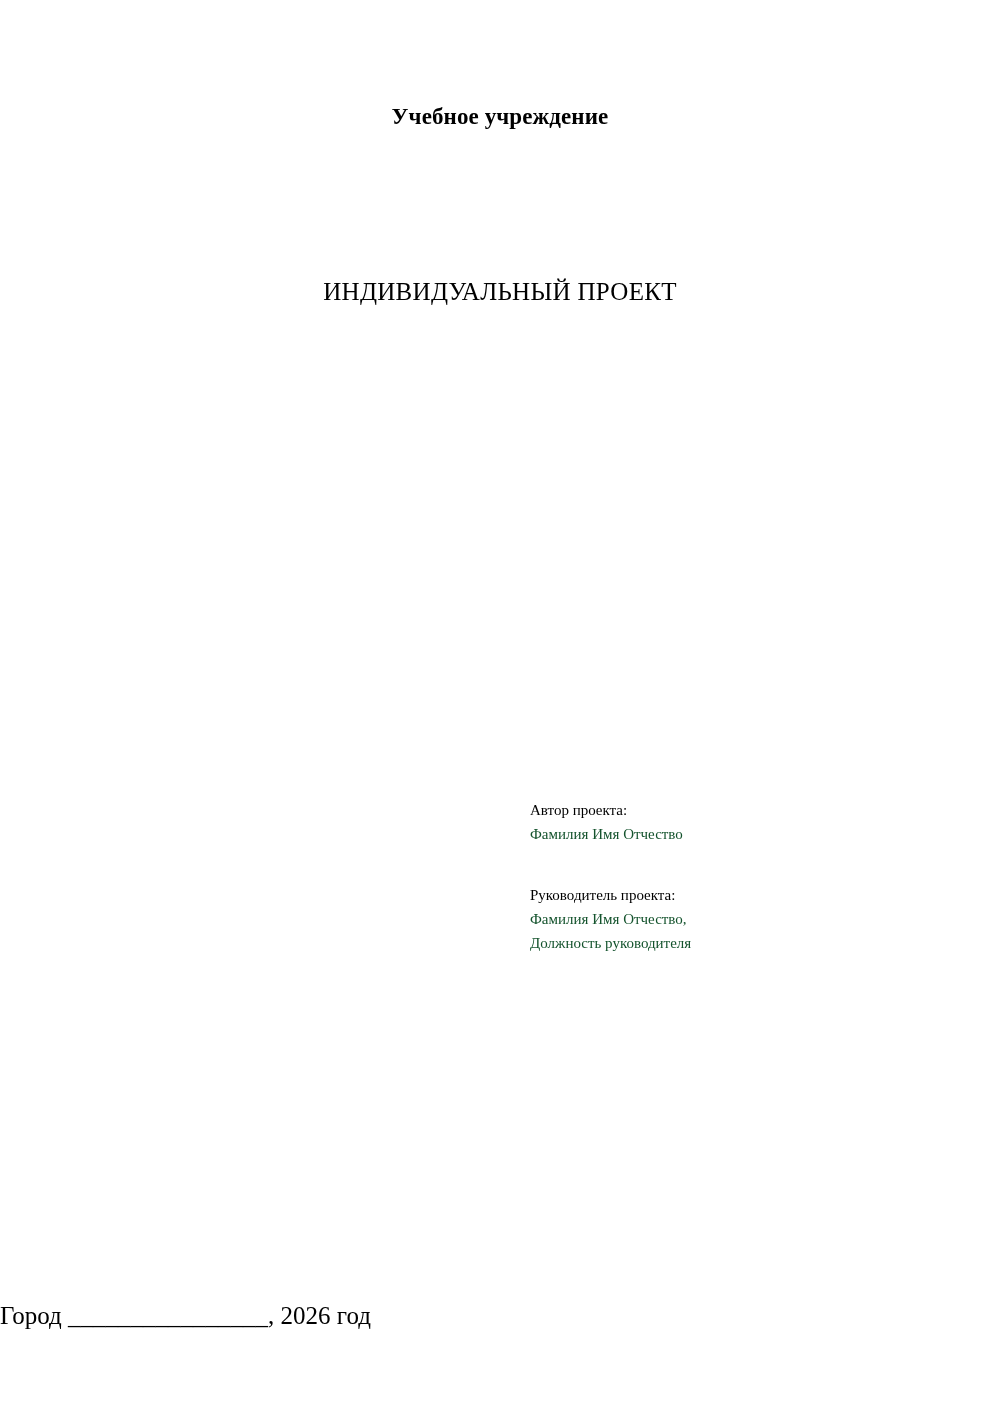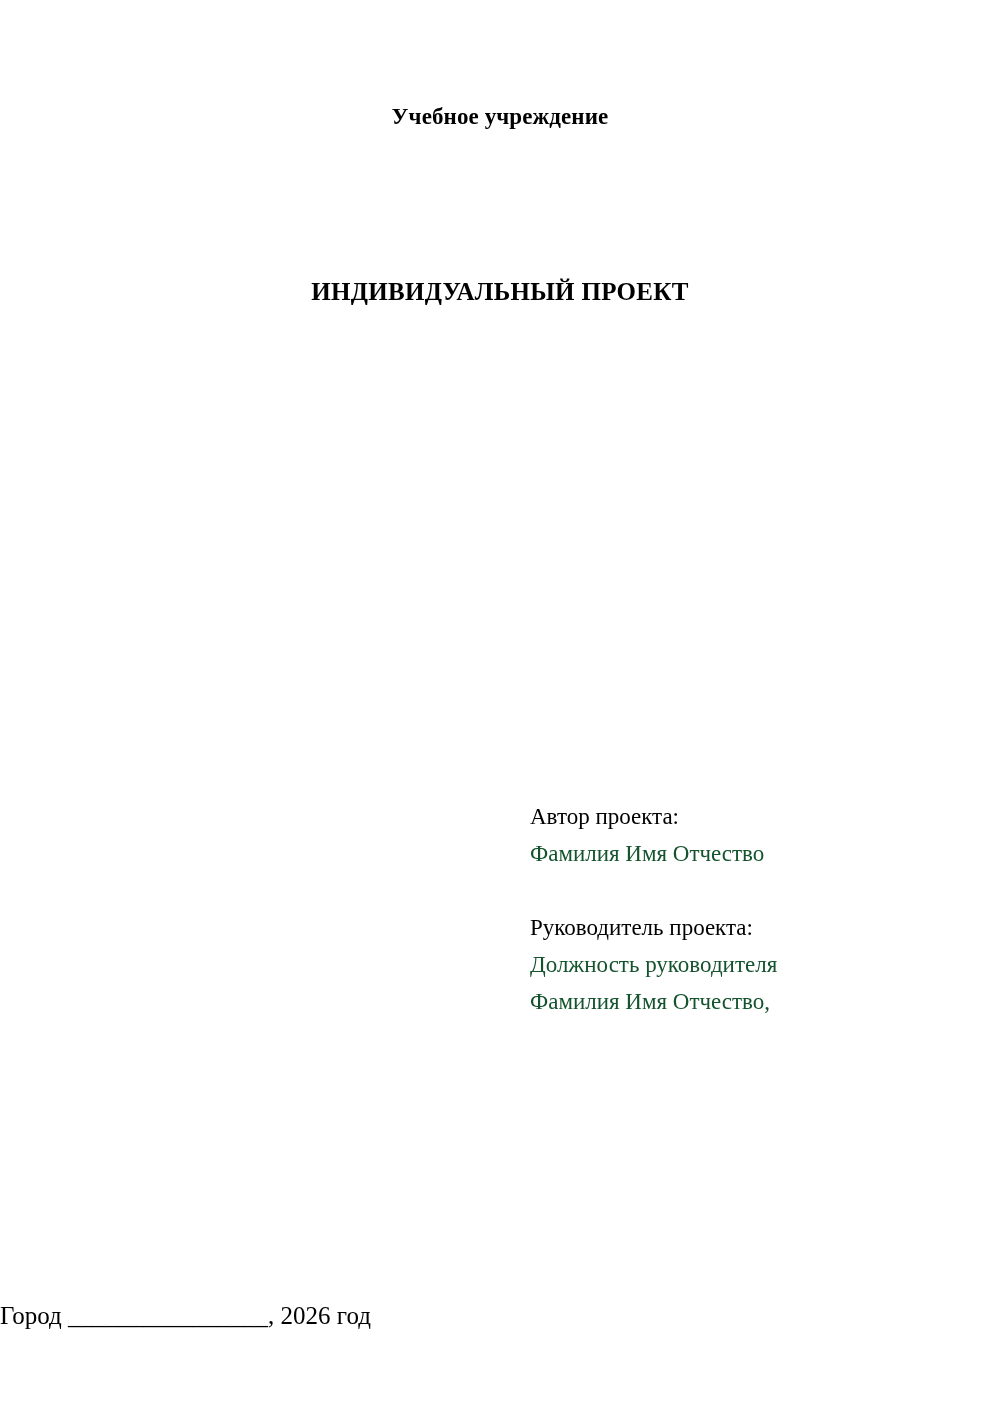--- a/index.html
+++ b/index.html
@@ -30,40 +30,40 @@
     font-weight: bold;
     letter-spacing: 0.1px;
   }
   .doc-type {
     position: absolute;
     top: 262px;
     left: 0;
     width: 1000px;
     text-align: center;
     font-size: 25px;
-    font-weight: bold;
+    font-weight: normal;
     letter-spacing: 0.3px;
   }
   .title {
     position: absolute;
     top: 443px;
     left: 0;
     width: 1000px;
     text-align: center;
     font-size: 39px;
     font-weight: bold;
     letter-spacing: 0.4px;
   }
   .authors {
     position: absolute;
     top: 782px;
     left: 530px;
     width: 420px;
     text-align: left;
-    font-size: 23px;
+    font-size: 15px;
     line-height: 1.62;
   }
   .auth-label {
     font-weight: normal;
     color: #000000;
   }
   .auth-value {
     color: #14532d;
   }
   .block-gap {
@@ -85,19 +85,19 @@
   <div class="institution">Учебное учреждение</div>
 
   <div class="doc-type">ИНДИВИДУАЛЬНЫЙ ПРОЕКТ</div>
 
 
   <div class="authors">
     <div class="auth-label">Автор проекта:</div>
     <div class="auth-value">Фамилия Имя Отчество</div>
     <div class="block-gap"></div>
     <div class="auth-label">Руководитель проекта:</div>
+    <div class="auth-value">Фамилия Имя Отчество,</div>
     <div class="auth-value">Должность руководителя</div>
-    <div class="auth-value">Фамилия Имя Отчество,</div>
   </div>
 
   <div class="footer">Город ________________, 2026 год</div>
 
 </div>
 
 </body></html>

